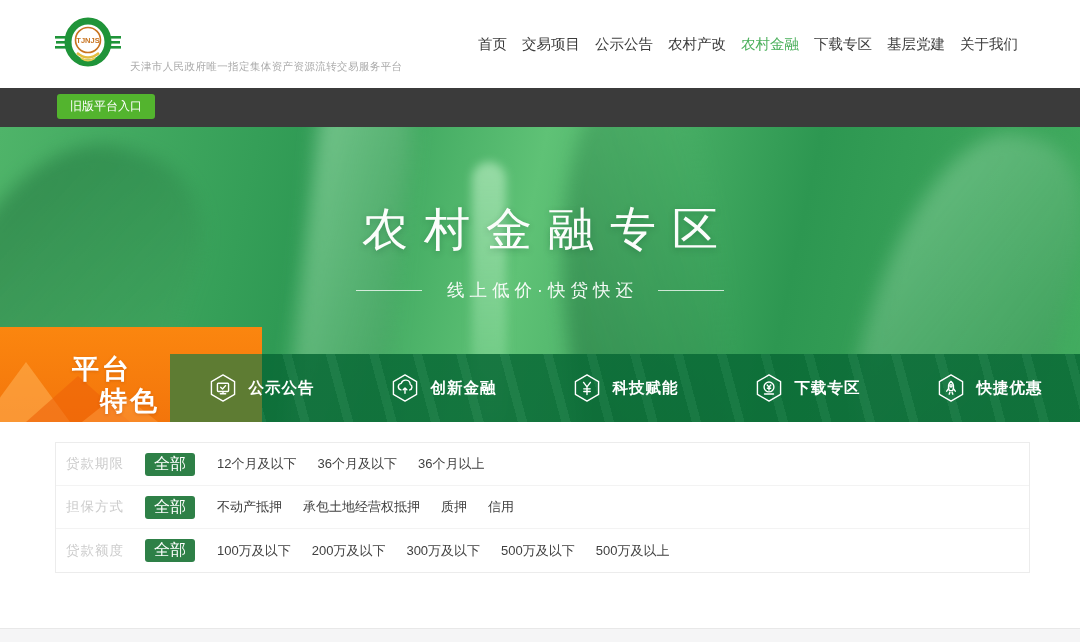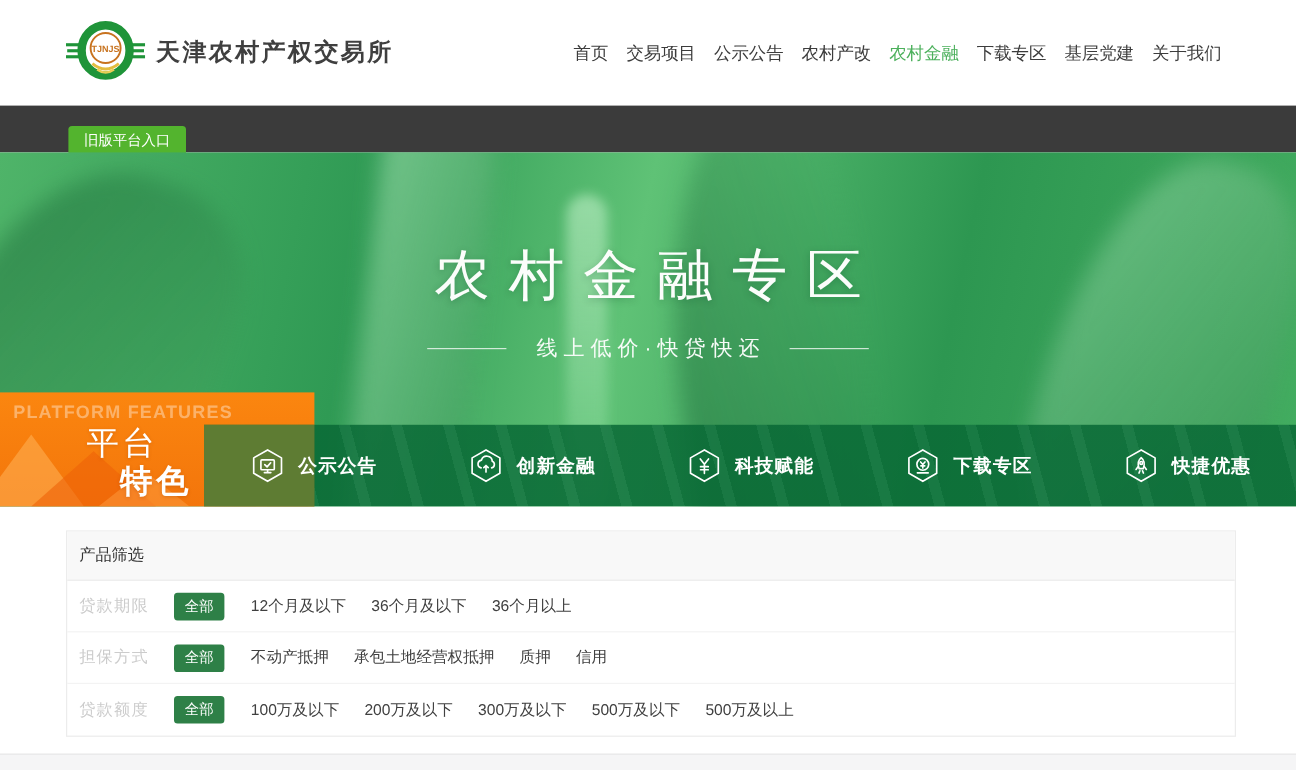--- a/index.html
+++ b/index.html
@@ -1,32 +1,32 @@
 <!DOCTYPE html>
 <html><head>
 <meta charset="utf-8">
 <style>
   html,body{margin:0;padding:0;background:#fff;}
   .frame{position:relative;width:1080px;height:642px;background:#fff;overflow:hidden;
          font-family:"Liberation Sans","DejaVu Sans",sans-serif;}
 
   
   .site-header{position:absolute;top:0;left:0;width:1080px;height:88px;background:#fff;}
-  .brand{position:absolute;left:55px;top:12px;display:flex;align-items:center;text-decoration:none;cursor:pointer;}
+  .brand{position:absolute;left:55px;top:12px;display:flex;align-items:flex-end;text-decoration:none;cursor:pointer;}
   .logo-svg{width:66px;height:62px;flex:none;}
   .brand-text{margin-left:9px;}
   .brand-title{font-size:20px;font-weight:bold;color:#3f3f3f;letter-spacing:2px;}
   .brand-sub{font-size:10.5px;color:#ababab;margin-top:5px;letter-spacing:0.4px;}
   .main-nav{position:absolute;right:62px;top:0;height:88px;display:flex;align-items:center;gap:15px;}
   .nav-item{font-size:14.5px;color:#3c3c3c;text-decoration:none;cursor:pointer;white-space:nowrap;}
   .nav-item.active{color:#4cb05c;}
 
   
   .utility-bar{position:absolute;top:88px;left:0;width:1080px;height:39px;background:#3b3b3b;}
-  .old-btn{position:absolute;left:57px;top:17px;height:25px;padding:0 13px;background:#53b42e;color:#fff;
+  .old-btn{position:absolute;left:57px;top:6px;height:25px;padding:0 13px;background:#53b42e;color:#fff;
            font-size:12px;border:none;border-radius:3px;cursor:pointer;font-family:inherit;}
 
   
   .banner{position:absolute;top:127px;left:0;width:1080px;height:295px;overflow:hidden;
           background:linear-gradient(102deg,#4fb469 0%,#2f9a54 28%,#5fc276 48%,#2d9751 72%,#43ad60 100%);}
   .leaf{position:absolute;filter:blur(9px);}
   .leaf1{left:-50px;top:10px;width:230px;height:330px;transform:rotate(18deg);
          background:linear-gradient(115deg,rgba(12,85,42,0.45),rgba(110,210,130,0.18));
          border-radius:60% 40% 30% 70%/70% 30% 60% 40%;}
   .leaf2{left:300px;top:-40px;width:95px;height:430px;transform:rotate(6deg);
@@ -55,37 +55,37 @@
   .feature-tab{flex:1;display:flex;align-items:center;justify-content:center;gap:11px;cursor:pointer;
                position:relative;color:#fff;}
   .tab-label{font-size:15.5px;font-weight:bold;letter-spacing:1px;}
   .tab-icon{width:30px;height:30px;flex:none;}
   .tab-icon *{stroke:#fff;stroke-width:1.3;fill:none;stroke-linecap:round;stroke-linejoin:round;}
 
   
   .orange-box{position:absolute;left:0;top:327px;width:262px;height:95px;z-index:2;overflow:hidden;
               background:linear-gradient(180deg,#fb860f,#f3750b);}
   .eyebrow{position:absolute;left:11px;top:8px;font-size:15px;font-weight:bold;color:rgba(255,255,255,0.38);letter-spacing:1px;}
-  .feat-cn1{position:absolute;left:72px;top:24px;font-size:27px;font-weight:normal;color:#fff;letter-spacing:3px;
+  .feat-cn1{position:absolute;left:72px;top:24px;font-size:27px;font-weight:bold;color:#fff;letter-spacing:3px;
             text-shadow:0 1px 3px rgba(150,60,0,0.3);}
   .feat-cn2{position:absolute;left:100px;top:56px;font-size:27px;font-weight:bold;color:#fff;letter-spacing:3px;
             text-shadow:0 1px 3px rgba(150,60,0,0.3);}
   .mtn{position:absolute;width:0;height:0;border-style:solid;}
   .mtn1{left:-18px;bottom:0;border-width:0 44px 60px 44px;border-color:transparent transparent rgba(255,178,88,0.55) transparent;}
   .mtn2{left:26px;bottom:0;border-width:0 52px 46px 52px;border-color:transparent transparent rgba(238,98,8,0.6) transparent;}
   .mtn3{left:82px;bottom:0;border-width:0 38px 30px 38px;border-color:transparent transparent rgba(255,162,72,0.45) transparent;}
 
   
   .filter-card{position:absolute;left:55px;top:442px;width:975px;background:#fff;border:1px solid #ececec;box-sizing:border-box;}
   .card-header{height:40px;line-height:40px;background:#f8f8f8;border-bottom:1px solid #ececec;padding-left:10px;
                font-size:13.5px;color:#333;}
   .filter-row{height:42px;display:flex;align-items:center;padding-left:10px;border-bottom:1px solid #f3f3f3;}
   .filter-row:last-child{border-bottom:none;height:43px;}
   .row-label{width:66px;font-size:13.5px;color:#ccc;flex:none;letter-spacing:1px;}
-  .all-btn{height:23px;padding:0 9px;background:#2e8047;color:#fff;font-size:12px;border:none;border-radius:3px;
+  .all-btn{height:23px;padding:0 9px;background:#2e8047;color:#fff;font-size:16px;border:none;border-radius:3px;
            cursor:pointer;margin:0 22px 0 13px;font-family:inherit;flex:none;}
   .opt{font-size:13px;color:#404040;margin-right:21px;text-decoration:none;cursor:pointer;white-space:nowrap;}
 
   
   .page-footer{position:absolute;left:0;top:628px;width:1080px;height:14px;background:#f5f5f6;border-top:1px solid #e8e8e8;box-sizing:border-box;}
 </style>
 </head>
 <body>
 
 <div class="frame">
@@ -101,21 +101,21 @@
             <rect x="53" y="29" width="12" height="2.6"></rect>
             <rect x="53" y="34" width="13" height="2.6"></rect>
         </g>
         <ellipse cx="33" cy="30" rx="20" ry="21" fill="none" stroke="#1f9439" stroke-width="7"></ellipse>
         <path d="M22 41q11 9 22 0" stroke="#e3bc3f" stroke-width="2.4" fill="none"></path>
         <path d="M26 46q7 5 14 0" stroke="#e8cd56" stroke-width="2" fill="none"></path>
         <circle cx="33" cy="28" r="12.5" fill="#fff" stroke="#c8731f" stroke-width="1.6"></circle>
         <text x="33" y="31" text-anchor="middle" font-size="7.5" font-weight="bold" fill="#c8731f">TJNJS</text>
       </svg>
       <span class="brand-text">
-        <span class="brand-title" style="display:block">天津农村产权交易所</span>
+        <span class="brand-sub" style="display:block">天津市人民政府唯一指定集体资产资源流转交易服务平台</span>
       </span>
     </a>
     <nav class="main-nav">
       <a class="nav-item">首页</a>
       <a class="nav-item">交易项目</a>
       <a class="nav-item">公示公告</a>
       <a class="nav-item">农村产改</a>
       <a class="nav-item active">农村金融</a>
       <a class="nav-item">下载专区</a>
       <a class="nav-item">基层党建</a>
@@ -190,29 +190,25 @@
         </svg>
         <span class="tab-label">快捷优惠</span>
       </div>
     </div>
   </div>
 
   <div class="orange-box">
     <div class="mtn mtn1"></div>
     <div class="mtn mtn2"></div>
     <div class="mtn mtn3"></div>
-    <div class="eyebrow">PLATFORM FEATURES</div>
     <div class="feat-cn1">平台</div>
     <div class="feat-cn2">特色</div>
   </div>
 
   <section class="filter-card">
-    <div class="card-header">
-      <span>产品筛选</span>
-    </div>
 
     <div class="filter-row">
       <span class="row-label">贷款期限</span>
       <button class="all-btn">全部</button>
       <a class="opt">12个月及以下</a>
       <a class="opt">36个月及以下</a>
       <a class="opt">36个月以上</a>
     </div>
 
     <div class="filter-row">

